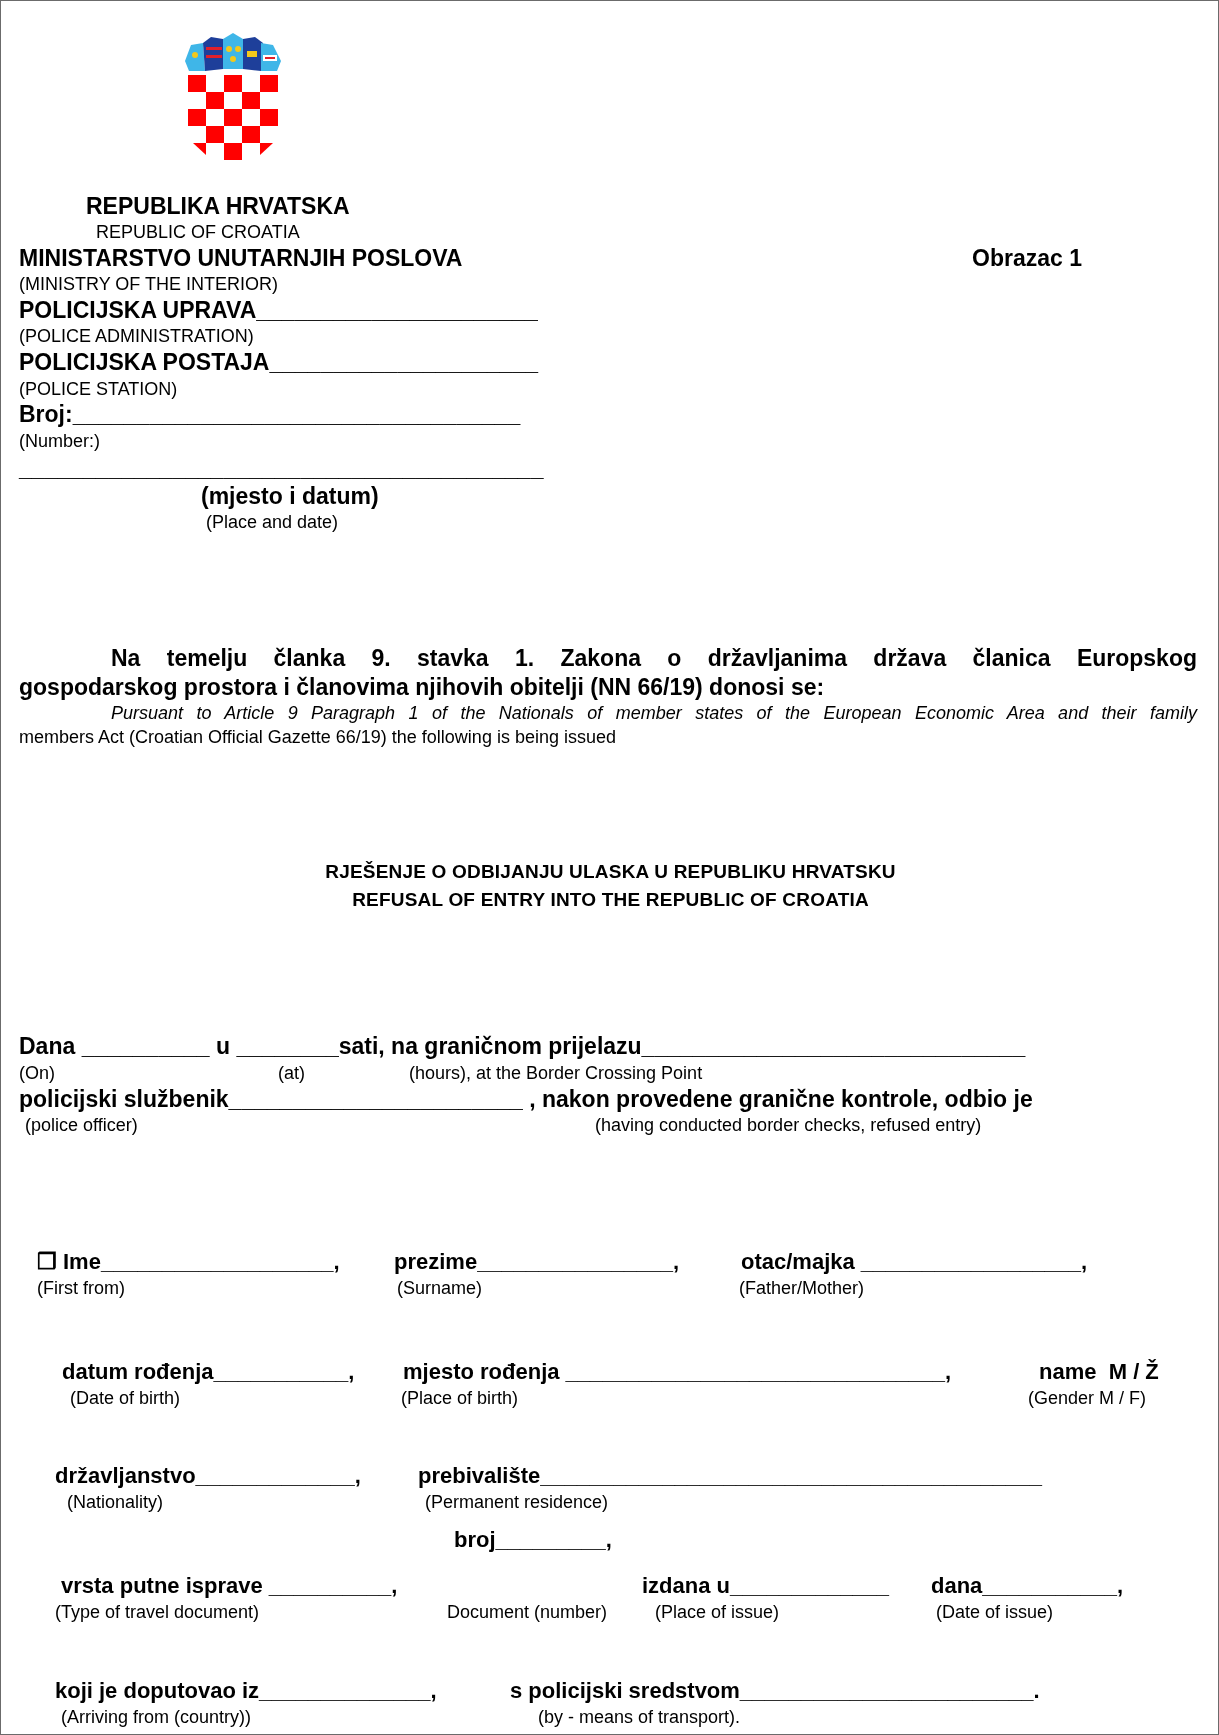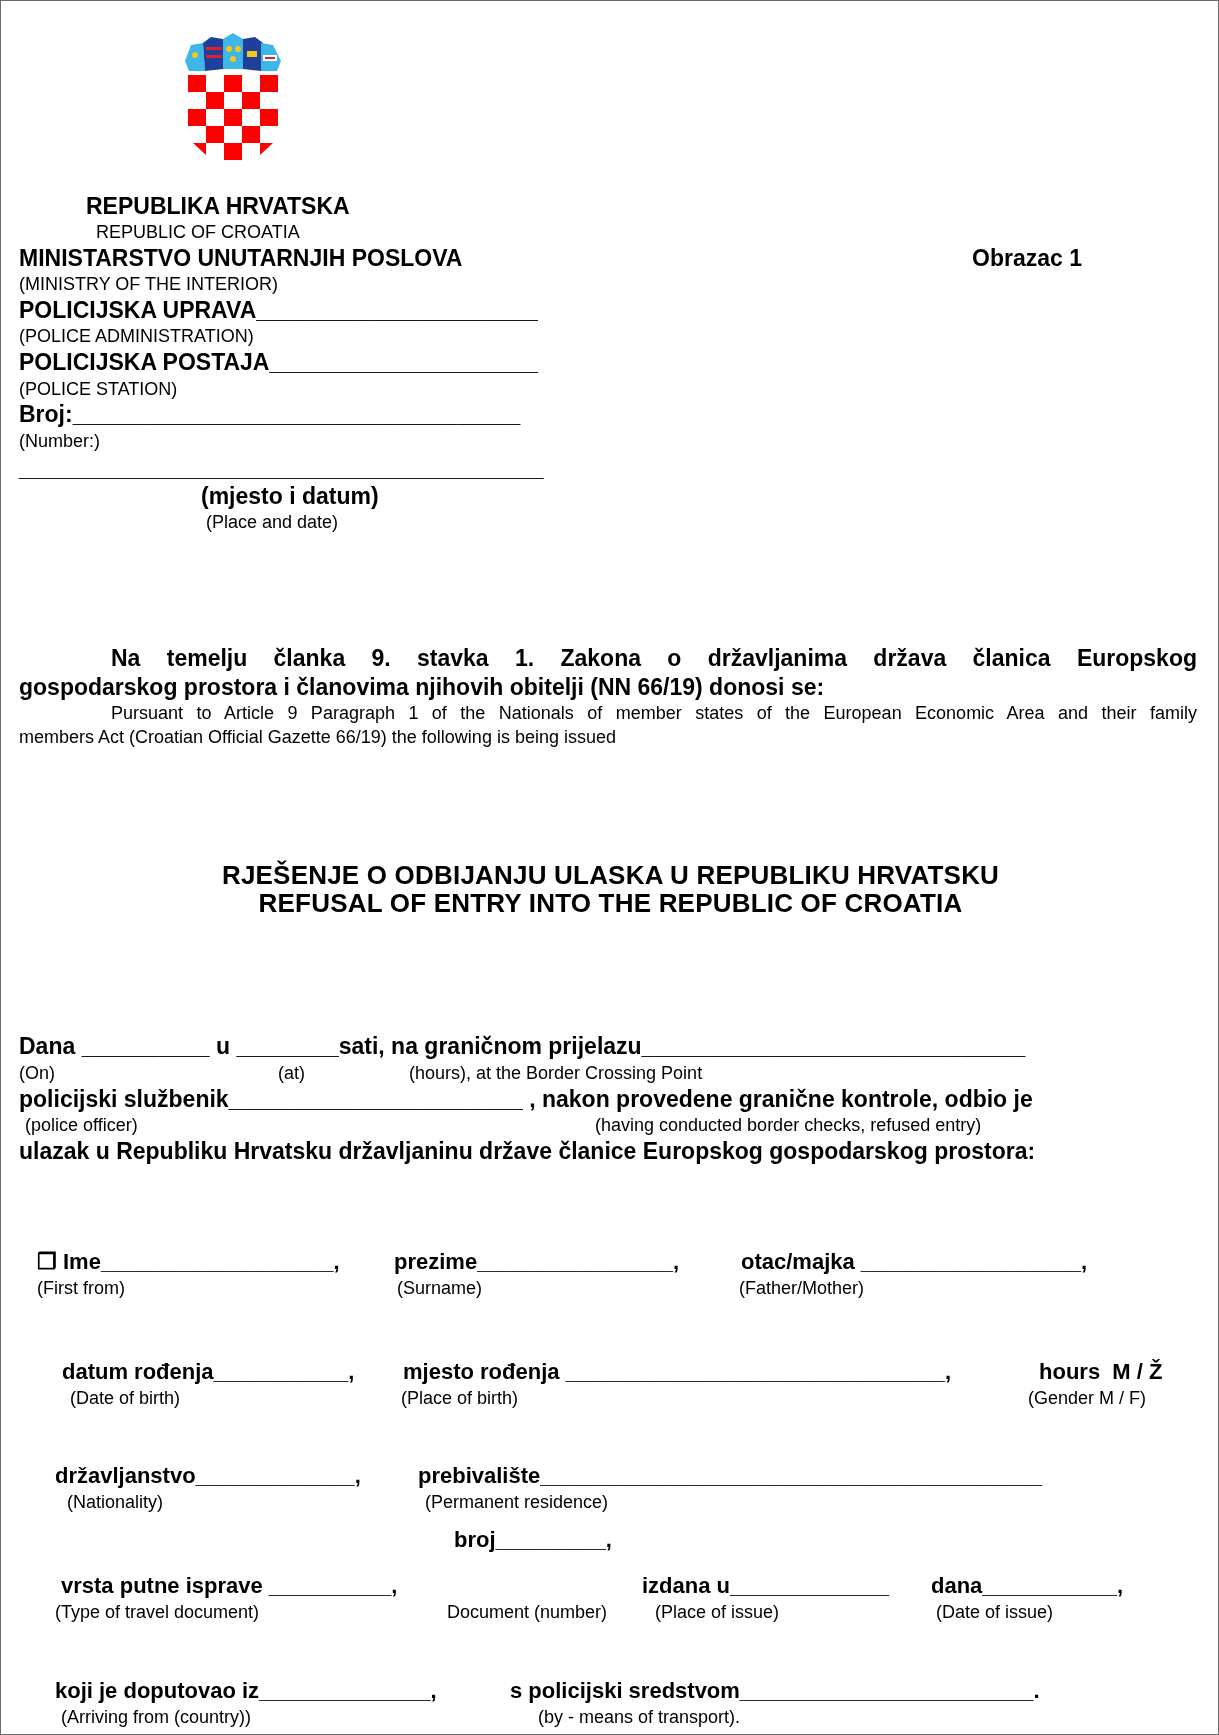--- a/index.html
+++ b/index.html
@@ -8,21 +8,21 @@
     font-family: "Liberation Sans", sans-serif; color: #000;
   }
   .page {
     position: absolute; left: 0; top: 0; width: 1217px; height: 1733px;
     border: 1px solid #6b6b6b; background: #fff;
   }
   .ln { position: absolute; white-space: pre; line-height: 1; }
   .b { font-weight: bold; font-size: 23px; text-align: right; }
   .bs { font-weight: bold; font-size: 22px; }
   .s { font-size: 18px; }
-  .title { font-weight: bold; font-size: 26px; letter-spacing: 0.2px; }
+  .title { font-weight: bold; font-size: 19px; letter-spacing: 0.2px; }
   .just { text-align: justify; text-align-last: justify; }
   .coa { position: absolute; left: 180px; top: 30px; width: 104px; height: 130px; }
 </style>
 </head>
 <body>
 
 <div class="page">
 
   <svg class="coa" viewBox="0 0 104 130">
 
@@ -68,48 +68,47 @@
   <div class="ln b" style="left:18px; top:350px;">POLICIJSKA POSTAJA_____________________</div>
   <div class="ln s" style="left:18px; top:379px;">(POLICE STATION)</div>
   <div class="ln b" style="left:18px; top:402px;">Broj:___________________________________</div>
   <div class="ln s" style="left:18px; top:431px;">(Number:)</div>
   <div class="ln b" style="left:18px; top:456px;">_________________________________________</div>
   <div class="ln b" style="left:200px; top:484px;">(mjesto i datum)</div>
   <div class="ln s" style="left:205px; top:512px;">(Place and date)</div>
 
   <div class="ln b just" style="left:18px; top:646px; width:1178px; padding-left:92px; box-sizing:border-box;">Na temelju članka 9. stavka 1. Zakona o državljanima država članica Europskog</div>
   <div class="ln b" style="left:18px; top:675px;">gospodarskog prostora i članovima njihovih obitelji (NN 66/19) donosi se:</div>
-  <div class="ln s just" style="left:18px; top:703px; width:1178px; padding-left:92px; box-sizing:border-box;">Pursuant to Article 9 Paragraph 1 of the Nationals of member states of the European Economic Area and their family</div>
+  <div class="ln s just" style="left:18px; top:703px; width:1178px; padding-left:92px; box-sizing:border-box;font-style:italic;">Pursuant to Article 9 Paragraph 1 of the Nationals of member states of the European Economic Area and their family</div>
   <div class="ln s" style="left:18px; top:727px;">members Act (Croatian Official Gazette 66/19) the following is being issued</div>
 
   <div class="ln title" style="left:0; width:1219px; text-align:center; top:861px;">RJEŠENJE O ODBIJANJU ULASKA U REPUBLIKU HRVATSKU</div>
   <div class="ln title" style="left:0; width:1219px; text-align:center; top:889px;">REFUSAL OF ENTRY INTO THE REPUBLIC OF CROATIA</div>
 
   <div class="ln b" style="left:18px; top:1034px;">Dana __________ u ________sati, na graničnom prijelazu______________________________</div>
   <div class="ln s" style="left:18px; top:1063px;">(On)</div>
   <div class="ln s" style="left:277px; top:1063px;">(at)</div>
   <div class="ln s" style="left:408px; top:1063px;">(hours), at the Border Crossing Point</div>
 
   <div class="ln b" style="left:18px; top:1087px;">policijski službenik_______________________ , nakon provedene granične kontrole, odbio je</div>
   <div class="ln s" style="left:24px; top:1115px;">(police officer)</div>
   <div class="ln s" style="left:594px; top:1115px;">(having conducted border checks, refused entry)</div>
 
-  <div class="ln b" style="left:18px; top:1139px;">ulazak u Republiku Hrvatsku državljaninu države članice Europskog gospodarskog prostora:</div>
 
   <div class="ln bs" style="left:36px; top:1250px;">❒</div>
   <div class="ln bs" style="left:62px; top:1250px;">Ime___________________,</div>
   <div class="ln bs" style="left:393px; top:1250px;">prezime________________,</div>
   <div class="ln bs" style="left:740px; top:1250px;">otac/majka __________________,</div>
   <div class="ln s" style="left:36px; top:1278px;">(First from)</div>
   <div class="ln s" style="left:396px; top:1278px;">(Surname)</div>
   <div class="ln s" style="left:738px; top:1278px;">(Father/Mother)</div>
 
   <div class="ln bs" style="left:61px; top:1360px;">datum rođenja___________,</div>
   <div class="ln bs" style="left:402px; top:1360px;">mjesto rođenja _______________________________,</div>
-  <div class="ln bs" style="left:1038px; top:1360px;">hours  M / Ž</div>
+  <div class="ln bs" style="left:1038px; top:1360px;">name  M / Ž</div>
   <div class="ln s" style="left:69px; top:1388px;">(Date of birth)</div>
   <div class="ln s" style="left:400px; top:1388px;">(Place of birth)</div>
   <div class="ln s" style="left:1027px; top:1388px;">(Gender M / F)</div>
 
   <div class="ln bs" style="left:54px; top:1464px;">državljanstvo_____________,</div>
   <div class="ln bs" style="left:417px; top:1464px;">prebivalište_________________________________________</div>
   <div class="ln s" style="left:66px; top:1492px;">(Nationality)</div>
   <div class="ln s" style="left:424px; top:1492px;">(Permanent residence)</div>
 
   <div class="ln bs" style="left:60px; top:1574px;">vrsta putne isprave __________,</div>

